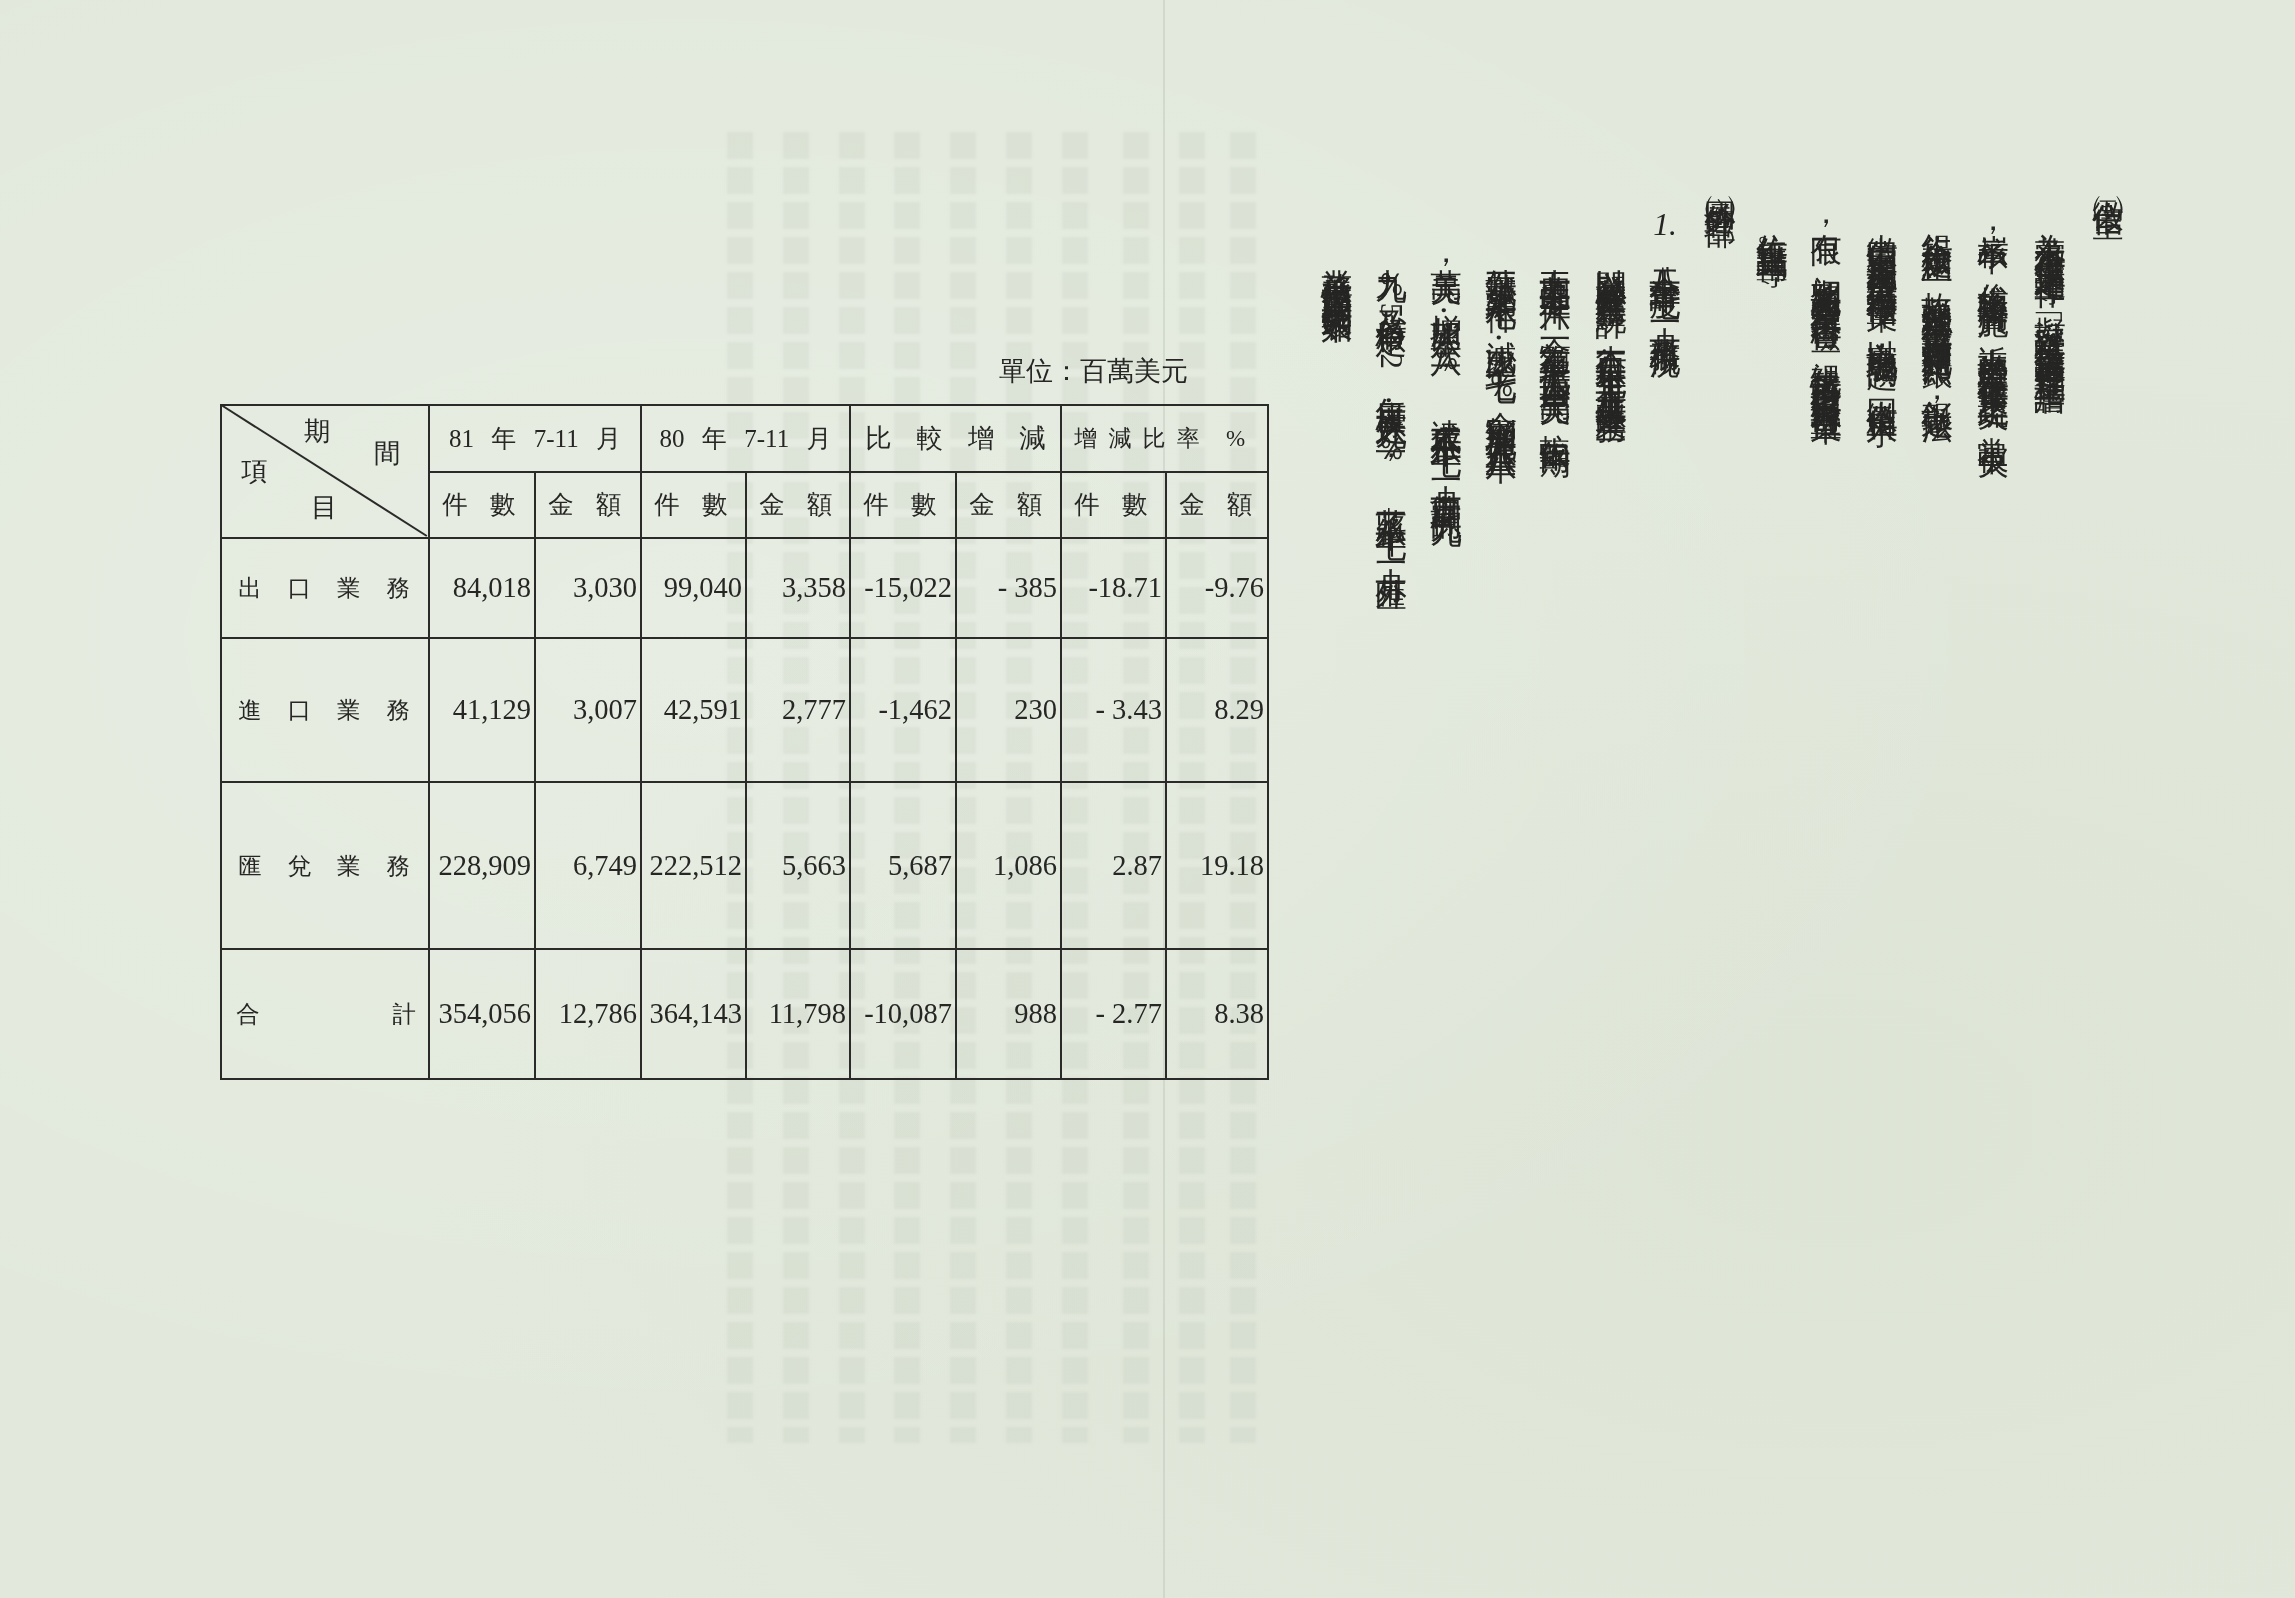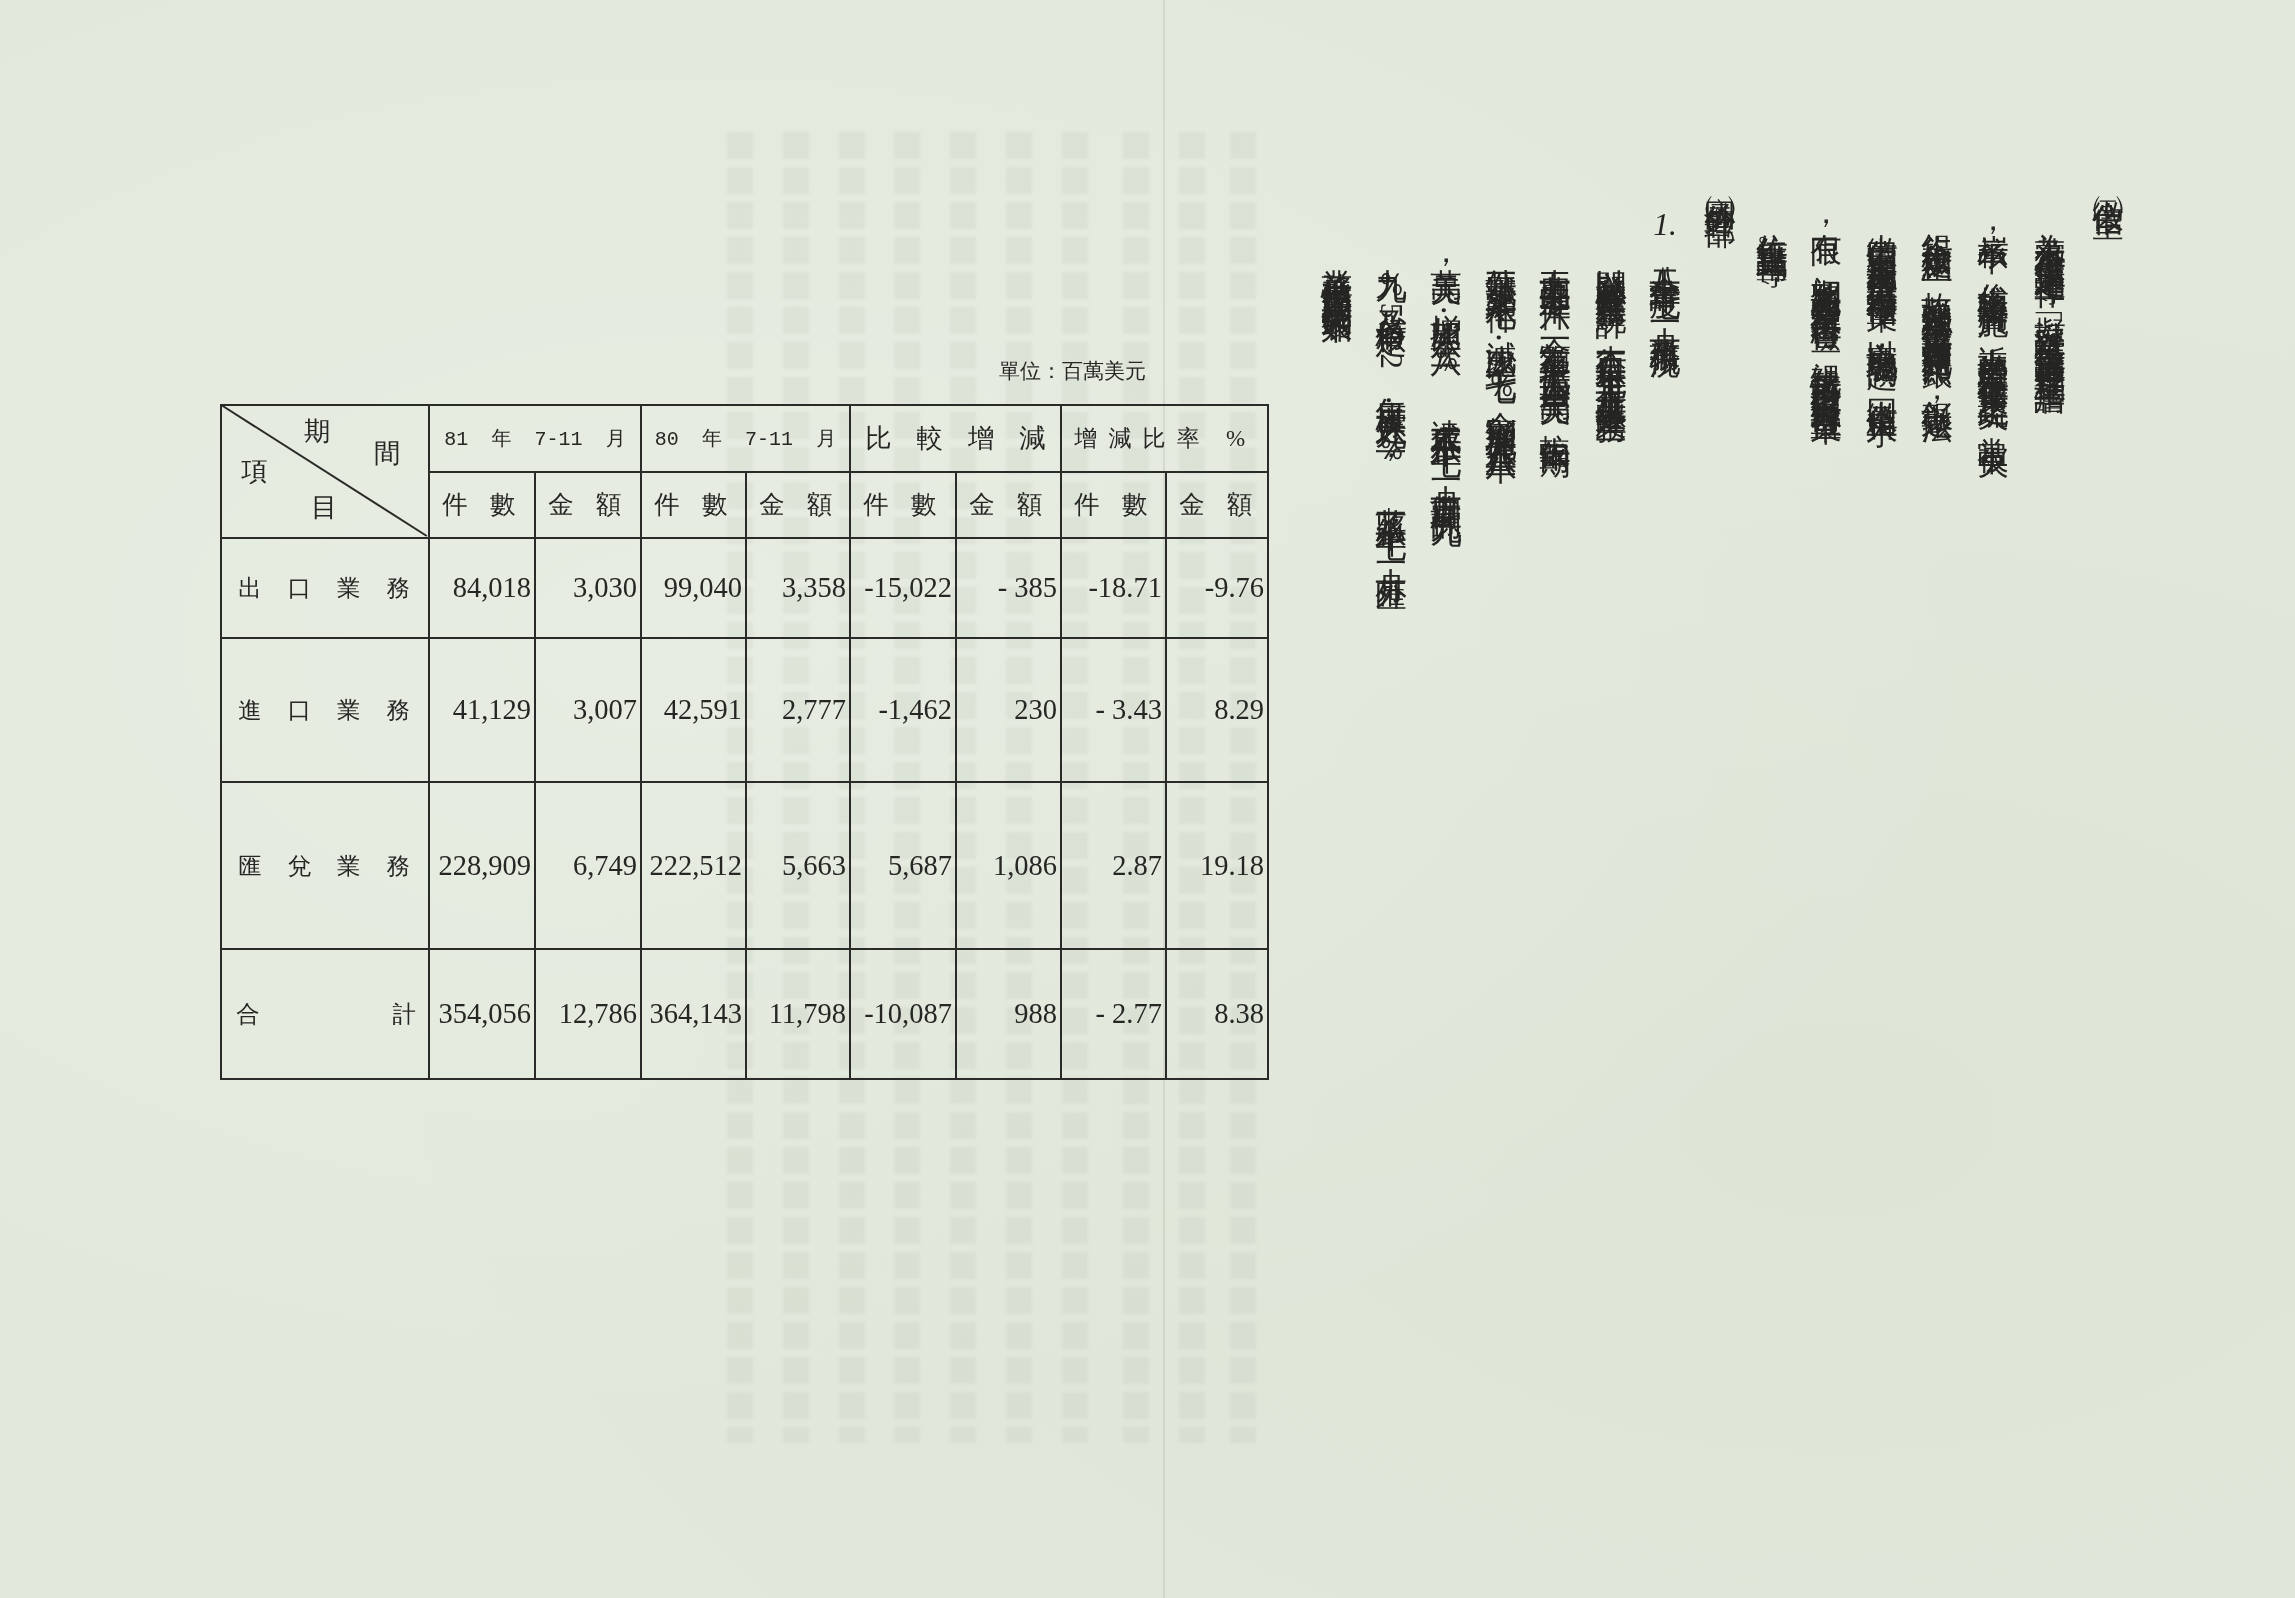--- a/index.html
+++ b/index.html
@@ -35,36 +35,36 @@
     line-height: 31.5px;
     letter-spacing: 3.4px;
     white-space: nowrap;
     color: #252523;
   }
   .tcu { text-combine-upright: all; font-style: italic; }
 
   
   .unit-label {
     position: absolute; left: 999px; top: 357px;
-    font-size: 21px; line-height: 28.5px; white-space: nowrap;
+    font-size: 27px; line-height: 28.5px; white-space: nowrap;
   }
 
   
   .data-table {
     position: absolute; left: 220px; top: 404px;
     width: 1047px; height: 656px;
     border-collapse: collapse; table-layout: fixed;
     border: 2.5px solid #2a2a28;
   }
   .data-table th, .data-table td {
     border: 2px solid #2a2a28; padding: 0;
     font-weight: normal; vertical-align: middle; overflow: hidden;
     white-space: pre;
   }
-  .ph-year { font-size: 20px; text-align: center; word-spacing: 11.2px; font-family: Liberation Mono, monospace; }
+  .ph-year { font-size: 25px; text-align: center; word-spacing: 11.2px; }
   .ph-diff { font-size: 26.4px; text-align: left; padding-left: 14.2px !important; letter-spacing: 25px; }
   .ph-rate { font-size: 23px; text-align: left; padding-left: 12.2px !important; letter-spacing: 11.2px; word-spacing: -2px; }
   .sub { font-size: 25.4px; text-align: left; padding-left: 12.2px !important; letter-spacing: 22.4px; }
   .row-label { font-size: 23.4px; text-align: left; padding-left: 16.3px !important; letter-spacing: 26px; }
   .row-label.total { letter-spacing: 133px; padding-left: 14.2px !important; }
   .num { font-size: 28.5px; text-align: right; padding-right: 3px !important; }
 
   
   .corner-overlay { position: absolute; left: 220px; top: 404px; width: 208px; height: 133px; pointer-events: none; }
   .corner-overlay svg { position: absolute; left: 0; top: 0; }

